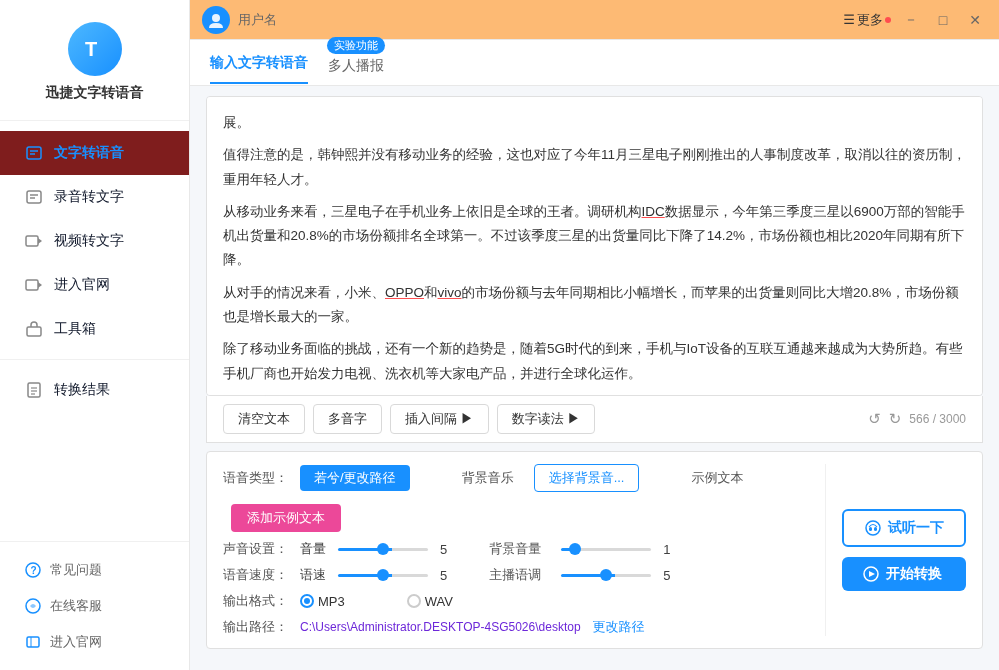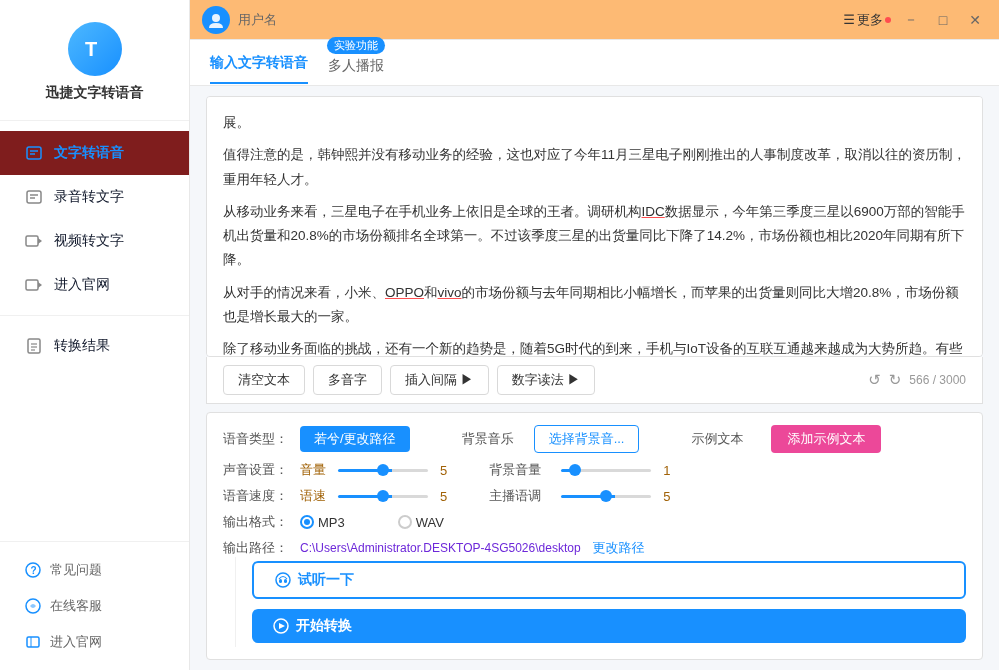--- a/index.html
+++ b/index.html
@@ -188,21 +188,21 @@
     }
     .settings-row {
       display: flex;
       align-items: center;
       margin-bottom: 8px;
       gap: 12px;
       flex-wrap: wrap;
     }
     .settings-row:last-child { margin-bottom: 0; }
     .setting-label { color: #555; font-size: 13px; min-width: 60px; }
-    .setting-value { color: #a16207; font-size: 13px; }
+    .setting-value { color: #404040; font-size: 13px; }
 
     .voice-btn {
       background: #1890ff;
       color: #fff;
       border: none;
       border-radius: 4px;
       padding: 4px 14px;
       cursor: pointer;
       font-size: 13px;
     }
@@ -241,21 +241,21 @@
     }
     .slider::-webkit-slider-thumb {
       -webkit-appearance: none;
       width: 12px; height: 12px;
       border-radius: 50%;
       background: #1890ff;
       cursor: pointer;
     }
 
     
-    .radio-group { display: flex; align-items: center; gap: 3px; }
+    .radio-group { display: flex; align-items: center; gap: 12px; }
     .radio-item { display: flex; align-items: center; gap: 4px; cursor: pointer; font-size: 13px; color: #333; }
     .radio-dot {
       width: 14px; height: 14px;
       border-radius: 50%;
       border: 2px solid #1890ff;
       display: flex; align-items: center; justify-content: center;
     }
     .radio-dot.checked::after {
       content: '';
       width: 6px; height: 6px;
@@ -310,21 +310,20 @@
       padding: 1px 7px;
       border-radius: 10px;
       white-space: nowrap;
     }
 
     
     .settings-and-actions {
       display: flex;
       gap: 0;
       align-items: stretch;
-      flex-direction: column;
     }
 
     .action-col {
       display: flex;
       flex-direction: column;
       gap: 10px;
       padding: 4px 0 4px 16px;
       border-left: 1px solid #f0f0f0;
       margin-left: 12px;
       justify-content: center;
@@ -374,20 +373,29 @@
       <span>视频转文字</span>
     </div>
     <div class="nav-item">
       <span class="nav-icon">
         <svg width="18" height="18" viewBox="0 0 18 18" fill="none">
           <rect x="1" y="4" width="12" height="10" rx="1.5" stroke="#888" stroke-width="1.5" fill="none"></rect>
           <polygon points="17,9 13,6 13,12" fill="#888"></polygon>
         </svg>
       </span>
       <span>进入官网</span>
+    </div>
+    <div class="nav-item">
+      <span class="nav-icon">
+        <svg width="18" height="18" viewBox="0 0 18 18" fill="none">
+          <rect x="2" y="7" width="14" height="9" rx="1.5" stroke="#888" stroke-width="1.5" fill="none"></rect>
+          <path d="M6 7V5a3 3 0 016 0v2" stroke="#888" stroke-width="1.5" fill="none"></path>
+        </svg>
+      </span>
+      <span>工具箱</span>
     </div>
 
     <div style="margin-top: 8px; border-top: 1px solid #f0f0f0; padding-top: 8px;">
       <div class="nav-item">
         <span class="nav-icon">
           <svg width="18" height="18" viewBox="0 0 18 18" fill="none">
             <rect x="3" y="2" width="12" height="14" rx="1.5" stroke="#888" stroke-width="1.5" fill="none"></rect>
             <line x1="6" y1="7" x2="12" y2="7" stroke="#888" stroke-width="1.2"></line>
             <line x1="6" y1="10" x2="12" y2="10" stroke="#888" stroke-width="1.2"></line>
             <line x1="6" y1="13" x2="10" y2="13" stroke="#888" stroke-width="1.2"></line>

